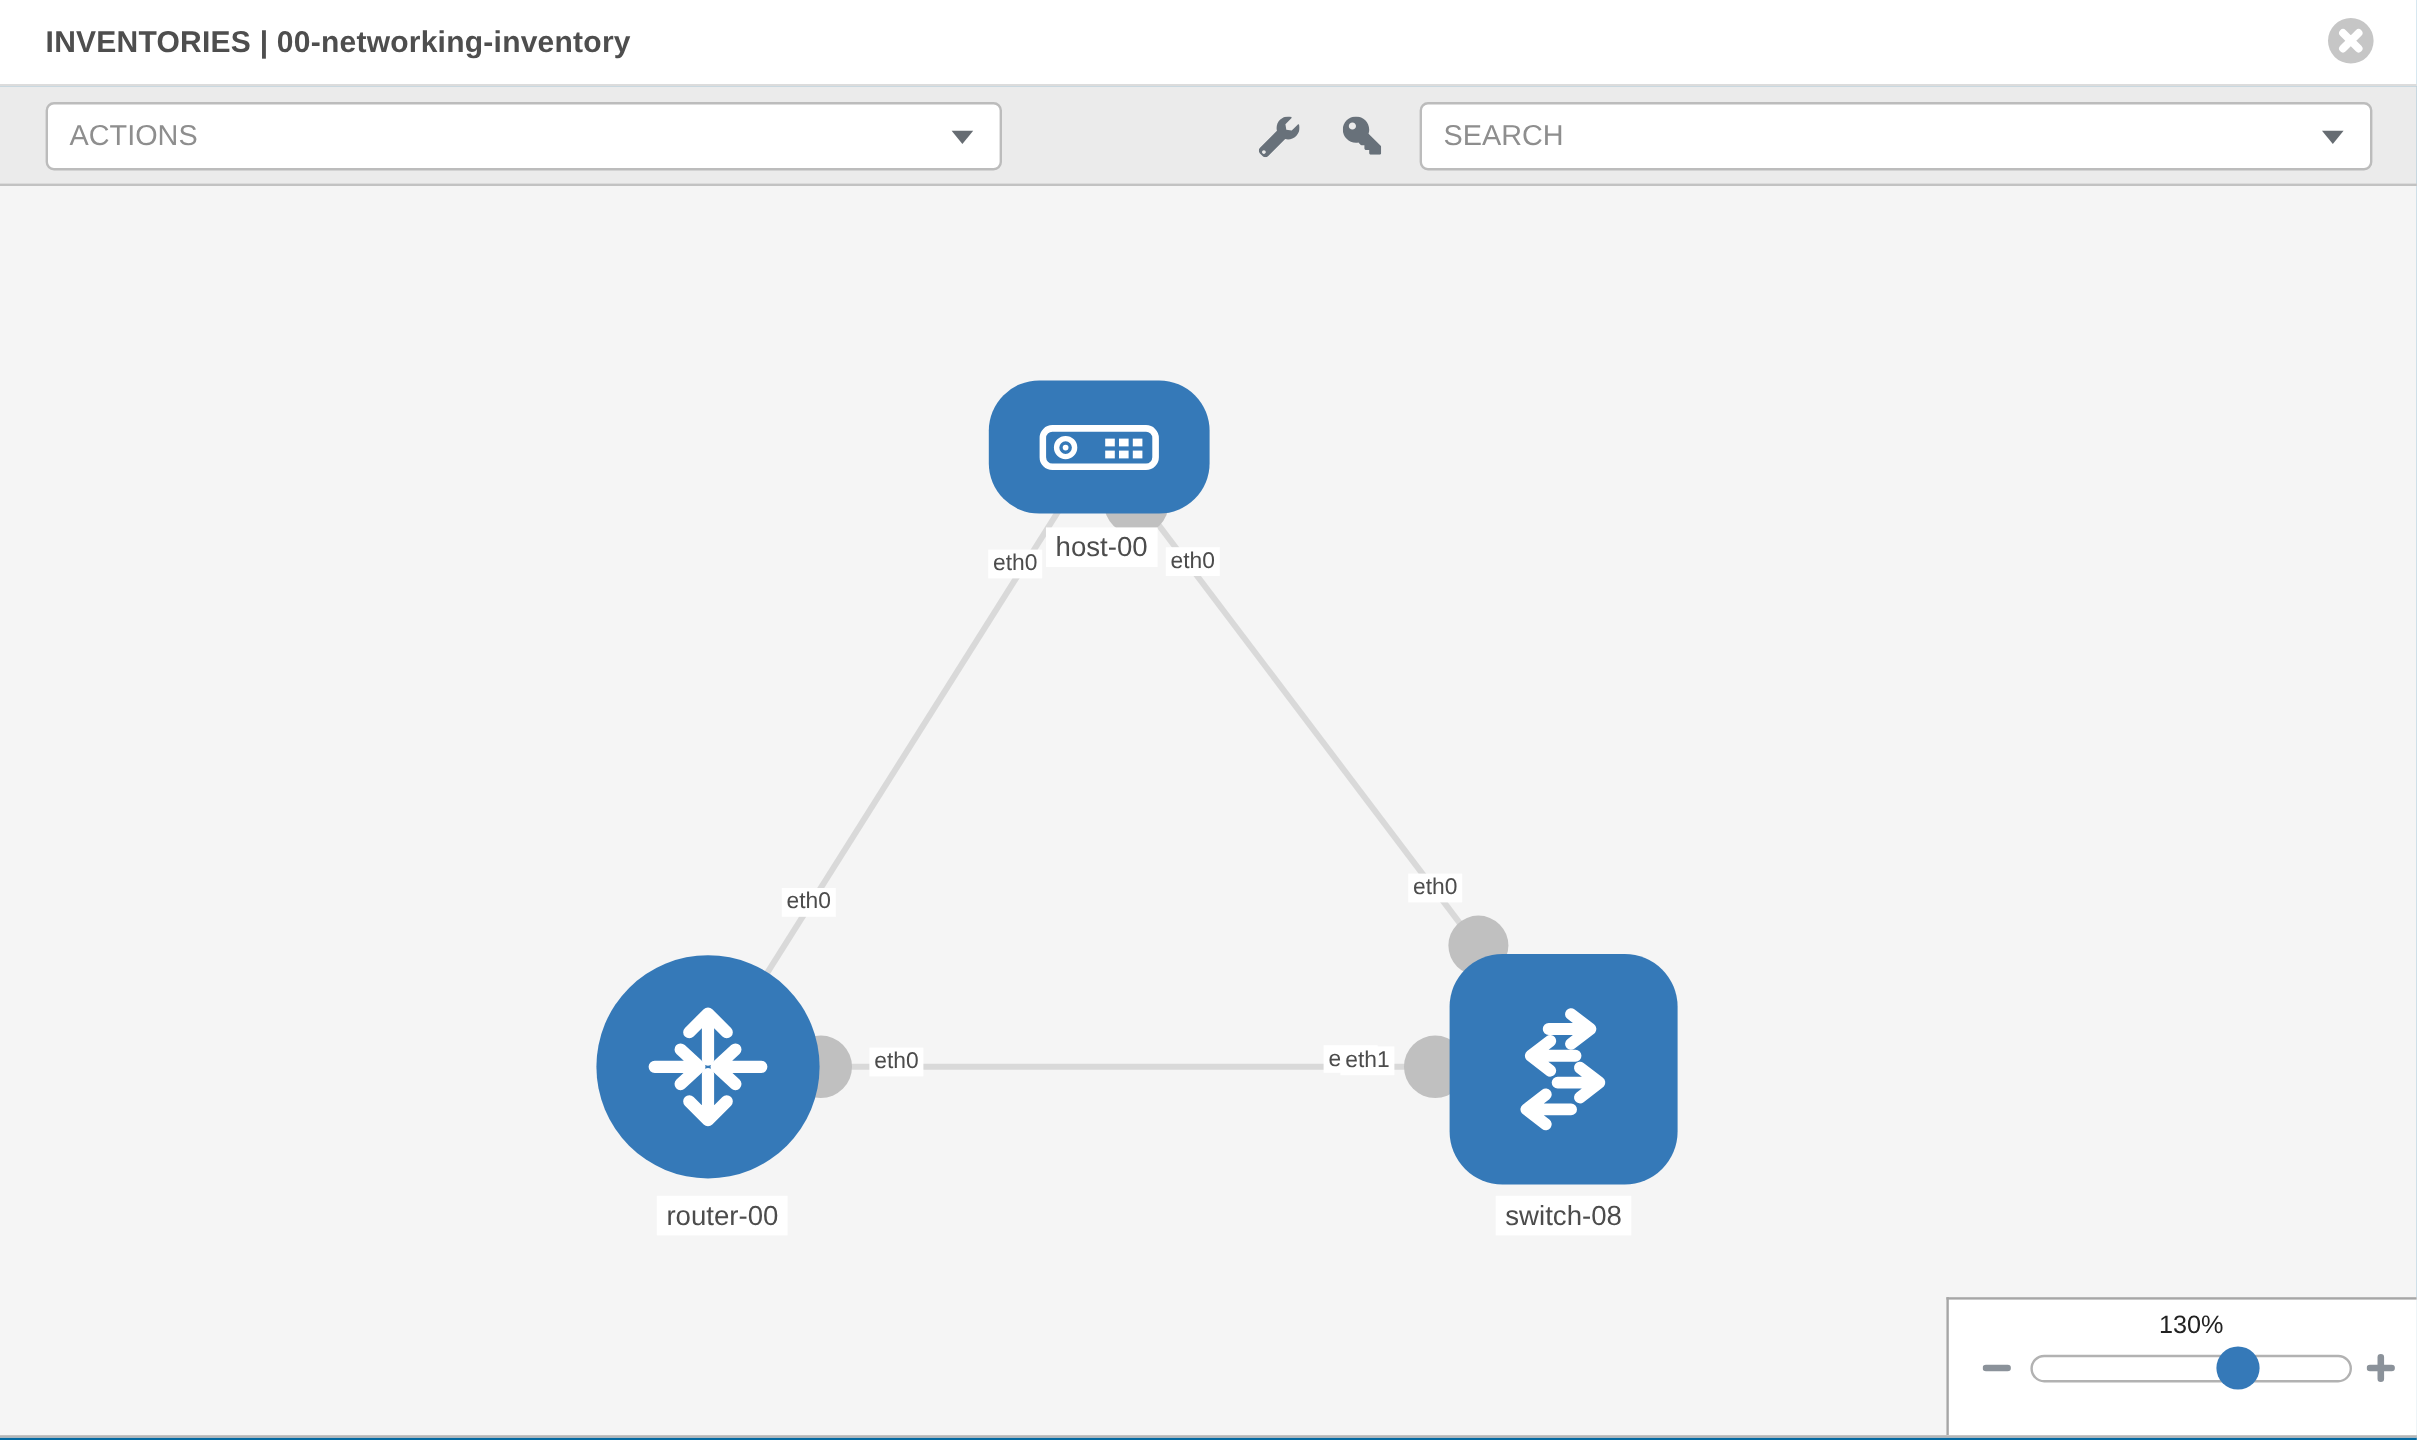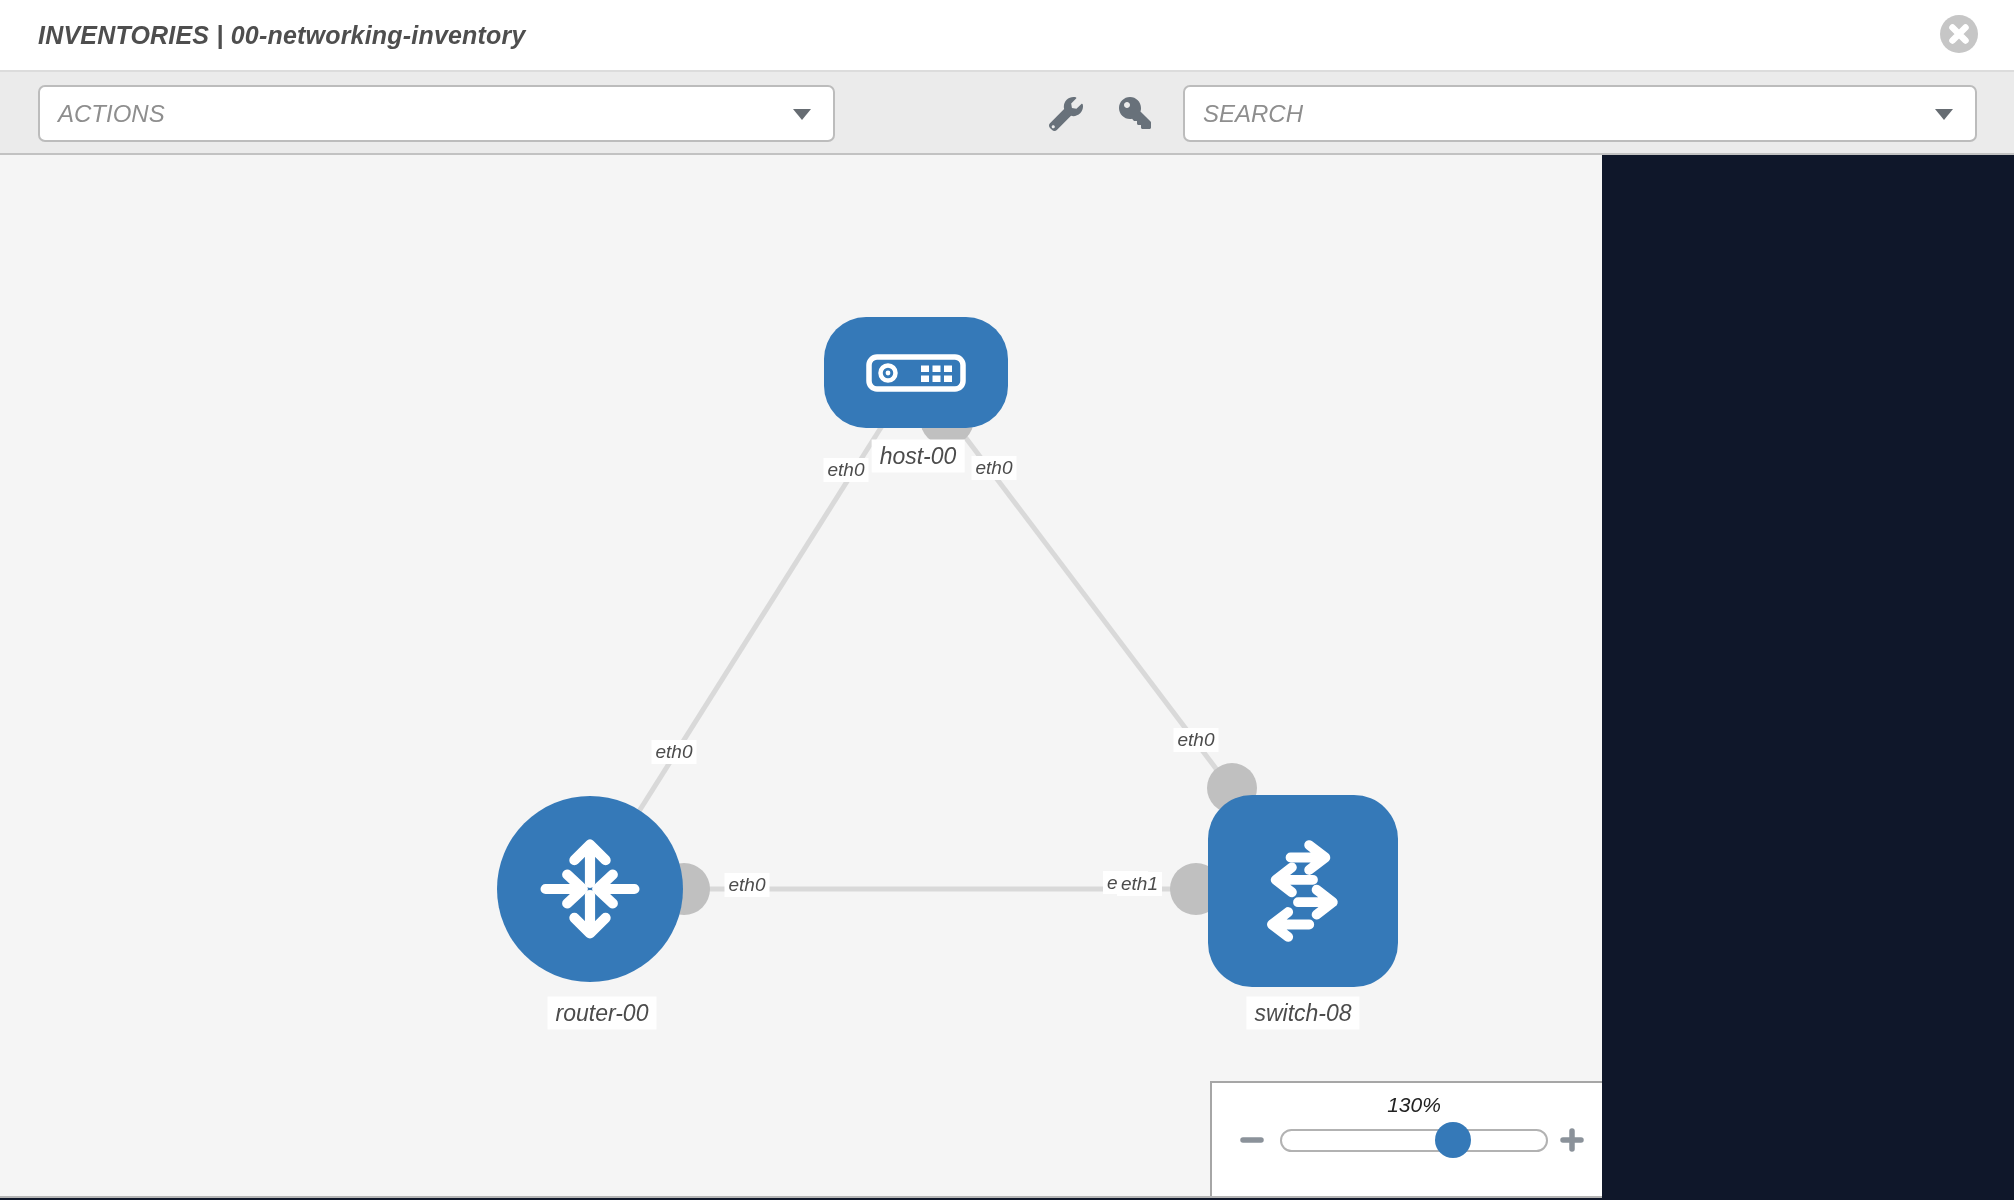--- a/index.html
+++ b/index.html
@@ -1,37 +1,37 @@
 <!DOCTYPE html>
 <html><head>
 <meta charset="utf-8">
 <style>
   * { margin:0; padding:0; box-sizing:border-box; }
   html,body { width:2014px; height:1200px; }
   body { font-family:"Liberation Sans", sans-serif; background:#fff; overflow:hidden; }
-  .app { position:relative; width:2014px; height:1200px; background:#0f172a;font-style:italic; }
+  .app { position:relative; width:2014px; height:1200px; background:#0369a1; }
 
   
   .header { position:relative; height:72px; background:#fff; border-bottom:2px solid #dcdcdc; }
   .header-title { position:absolute; left:38px; top:0; line-height:70px; font-size:25px; font-weight:bold; color:#4e4e4e; letter-spacing:0.2px; }
   .close-btn { position:absolute; right:35px; top:14px; width:40px; height:40px; cursor:pointer; }
 
   
   .toolbar { position:relative; height:83px; background:#ebebeb; border-bottom:2px solid #c2c2c2; }
   .select-box { position:absolute; top:13px; height:57px; background:#fff; border:2px solid #bcbcbc; border-radius:7px;text-align:right; }
   .select-box .select-label { position:absolute; left:18px; top:0; line-height:53px; font-size:24px; color:#8e8e8e; }
   .caret { position:absolute; right:22px; top:22px; width:0; height:0; border-left:9px solid transparent; border-right:9px solid transparent; border-top:11px solid #666c72; }
   .actions-box { left:38px; width:797px; }
   .search-box { left:1183px; width:794px; }
   .tool-icon { position:absolute; top:25px; cursor:pointer; }
   .wrench-btn { left:1049px; }
   .key-btn { left:1119px; }
 
   
-  .canvas { position:relative; width:1602px; height:1043px; background:#f5f5f5; border-bottom:2px solid #b5b5b5; overflow:hidden; }
+  .canvas { position:relative; width:2014px; height:1043px; background:#f5f5f5; border-bottom:2px solid #b5b5b5; overflow:hidden; }
   .links-svg { position:absolute; left:0; top:0; }
 
   .node { position:absolute; background:#3579b8; display:flex; align-items:center; justify-content:center; cursor:pointer; }
   .node-host { left:824px; top:162px; width:184px; height:111px; border-radius:42px; }
   .node-router { left:497px; top:641px; width:186px; height:186px; border-radius:50%; }
   .node-switch { left:1208px; top:640px; width:190px; height:192px; border-radius:44px; }
 
   .node-label { position:absolute; transform:translate(-50%,-50%); background:#fff; color:#4c4c4c; font-size:23px; padding:3px 8px; white-space:nowrap; }
   .port-label { position:absolute; transform:translate(-50%,-50%); background:#fff; color:#4c4c4c; font-size:19px; padding:1px 4px; white-space:nowrap; }
   .lbl-host      { left:918px;  top:301px; }

